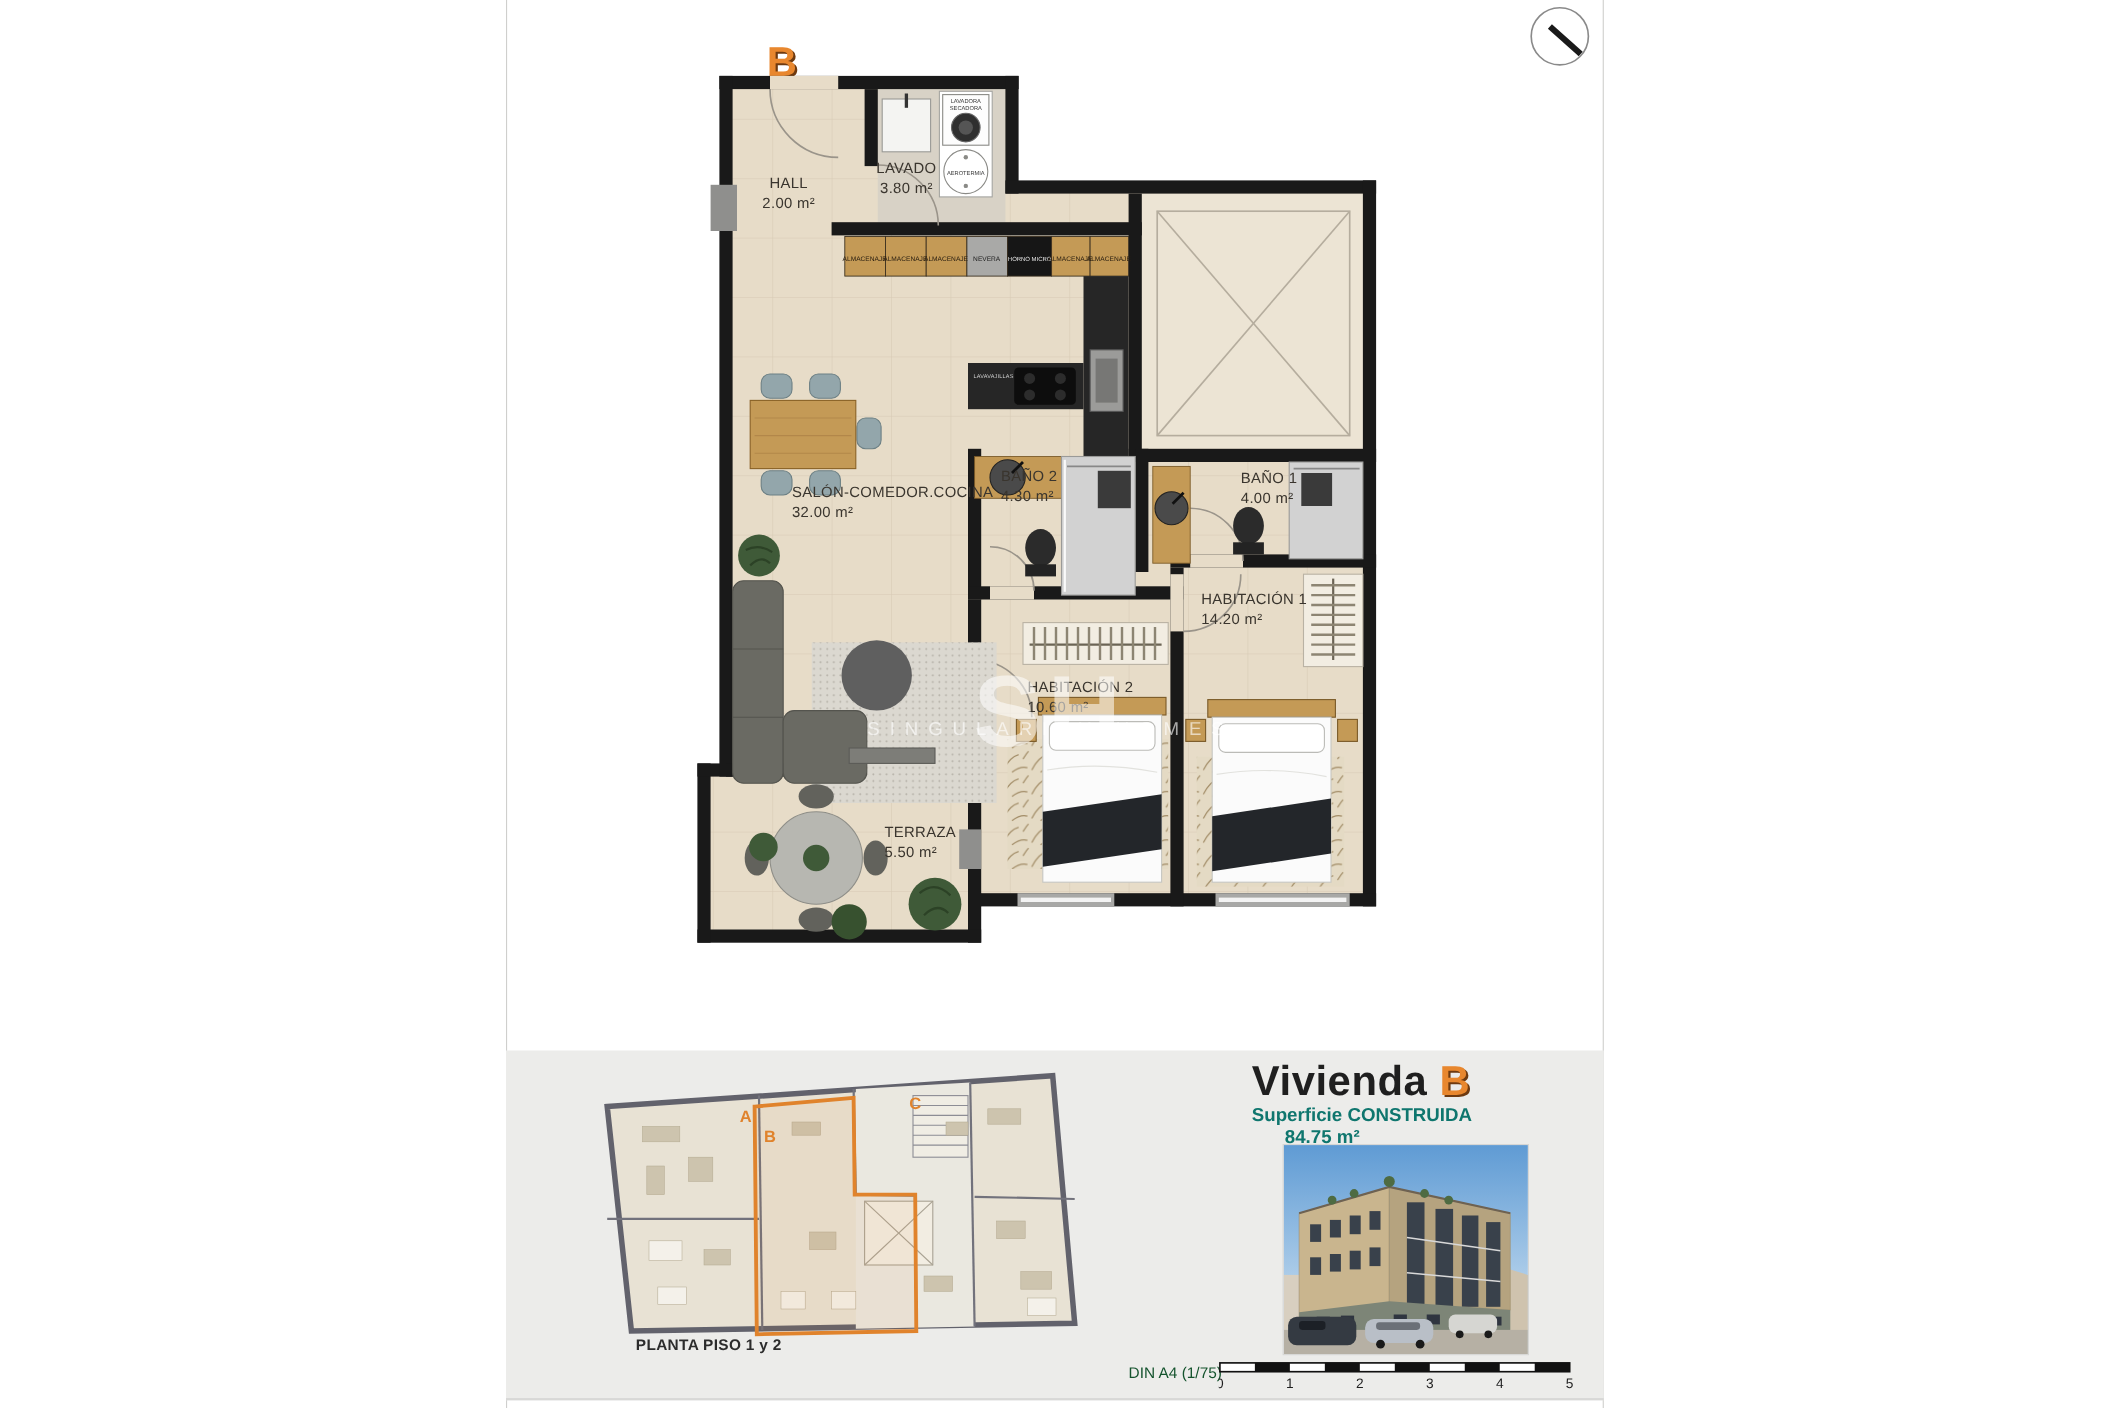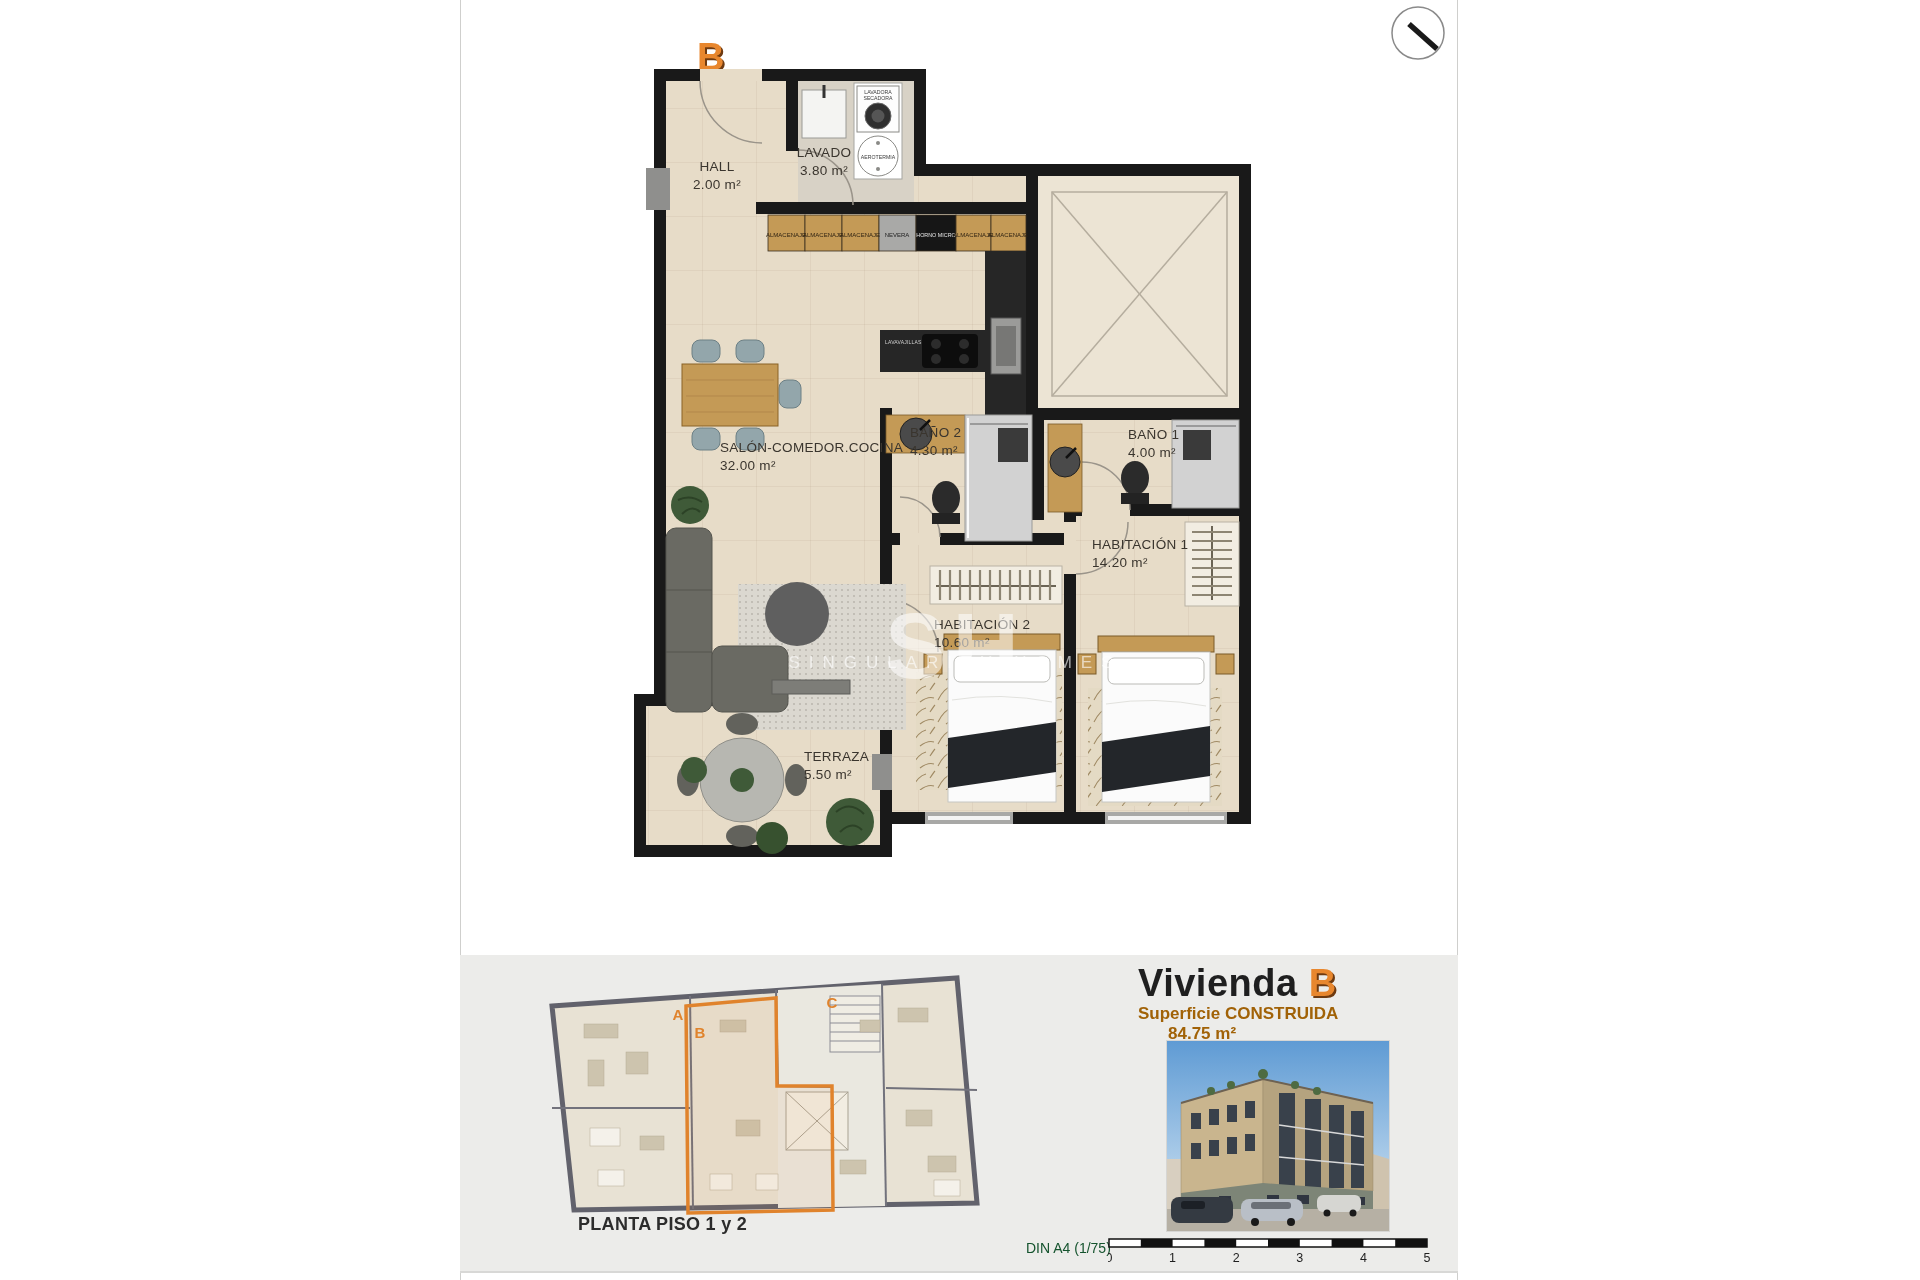--- a/index.html
+++ b/index.html
@@ -16,24 +16,24 @@
   .tinylabel{font-size:5.2px;fill:#3a3a3a;}
   .dishlabel{font-size:5px;fill:#d2d2d2;letter-spacing:.2px;}
   .wm-big{font-size:92px;font-weight:bold;fill:rgba(255,255,255,.55);letter-spacing:6px;}
   .wm-small{font-size:17px;fill:rgba(255,255,255,.62);letter-spacing:9px;}
   .unit-badge{position:absolute;left:697px;top:36px;font-size:38px;font-weight:bold;
               color:#e8872e;text-shadow:2px 2px 0 #6e3a10;}
   
   #panel{position:absolute;left:460px;top:955px;width:998px;height:316px;background:#ececea;
          border-bottom:2px solid #d8d8d6;}
   #overview-svg{position:absolute;left:70px;top:5px;}
-  #overview-caption{position:absolute;left:118px;top:259px;font-size:18px;font-weight:bold;color:#2c2c2c;letter-spacing:.3px;text-align:center;}
+  #overview-caption{position:absolute;left:118px;top:259px;font-size:14px;font-weight:bold;color:#2c2c2c;letter-spacing:.3px;text-align:center;}
   #summary-title{position:absolute;left:678px;top:7px;font-size:38px;font-weight:bold;color:#1f1f1f;letter-spacing:.5px;}
   #summary-title .b{color:#e8872e;text-shadow:2px 2px 0 #6e3a10;}
-  #summary-sub{position:absolute;left:678px;top:49px;width:260px;font-size:17px;font-weight:bold;color:#a16207;}
+  #summary-sub{position:absolute;left:678px;top:49px;width:260px;font-size:17px;font-weight:bold;color:#0f766e;}
   #summary-sub .val{margin-left:30px;}
   #photo-svg{position:absolute;left:706px;top:85px;border:1px solid #d6d6d4;}
   #scale-row{position:absolute;left:566px;top:285px;height:30px;}
   #scale-label{position:absolute;left:0;top:0;font-size:14px;color:#14532d;white-space:nowrap;}
   #scale-svg{position:absolute;left:82px;top:-4px;}
   .tick{font-size:12.5px;fill:#1f1f1f;}
   .mini-letter{font-size:15px;font-weight:bold;fill:#e0832c;}
 </style>
 </head>
 <body>

